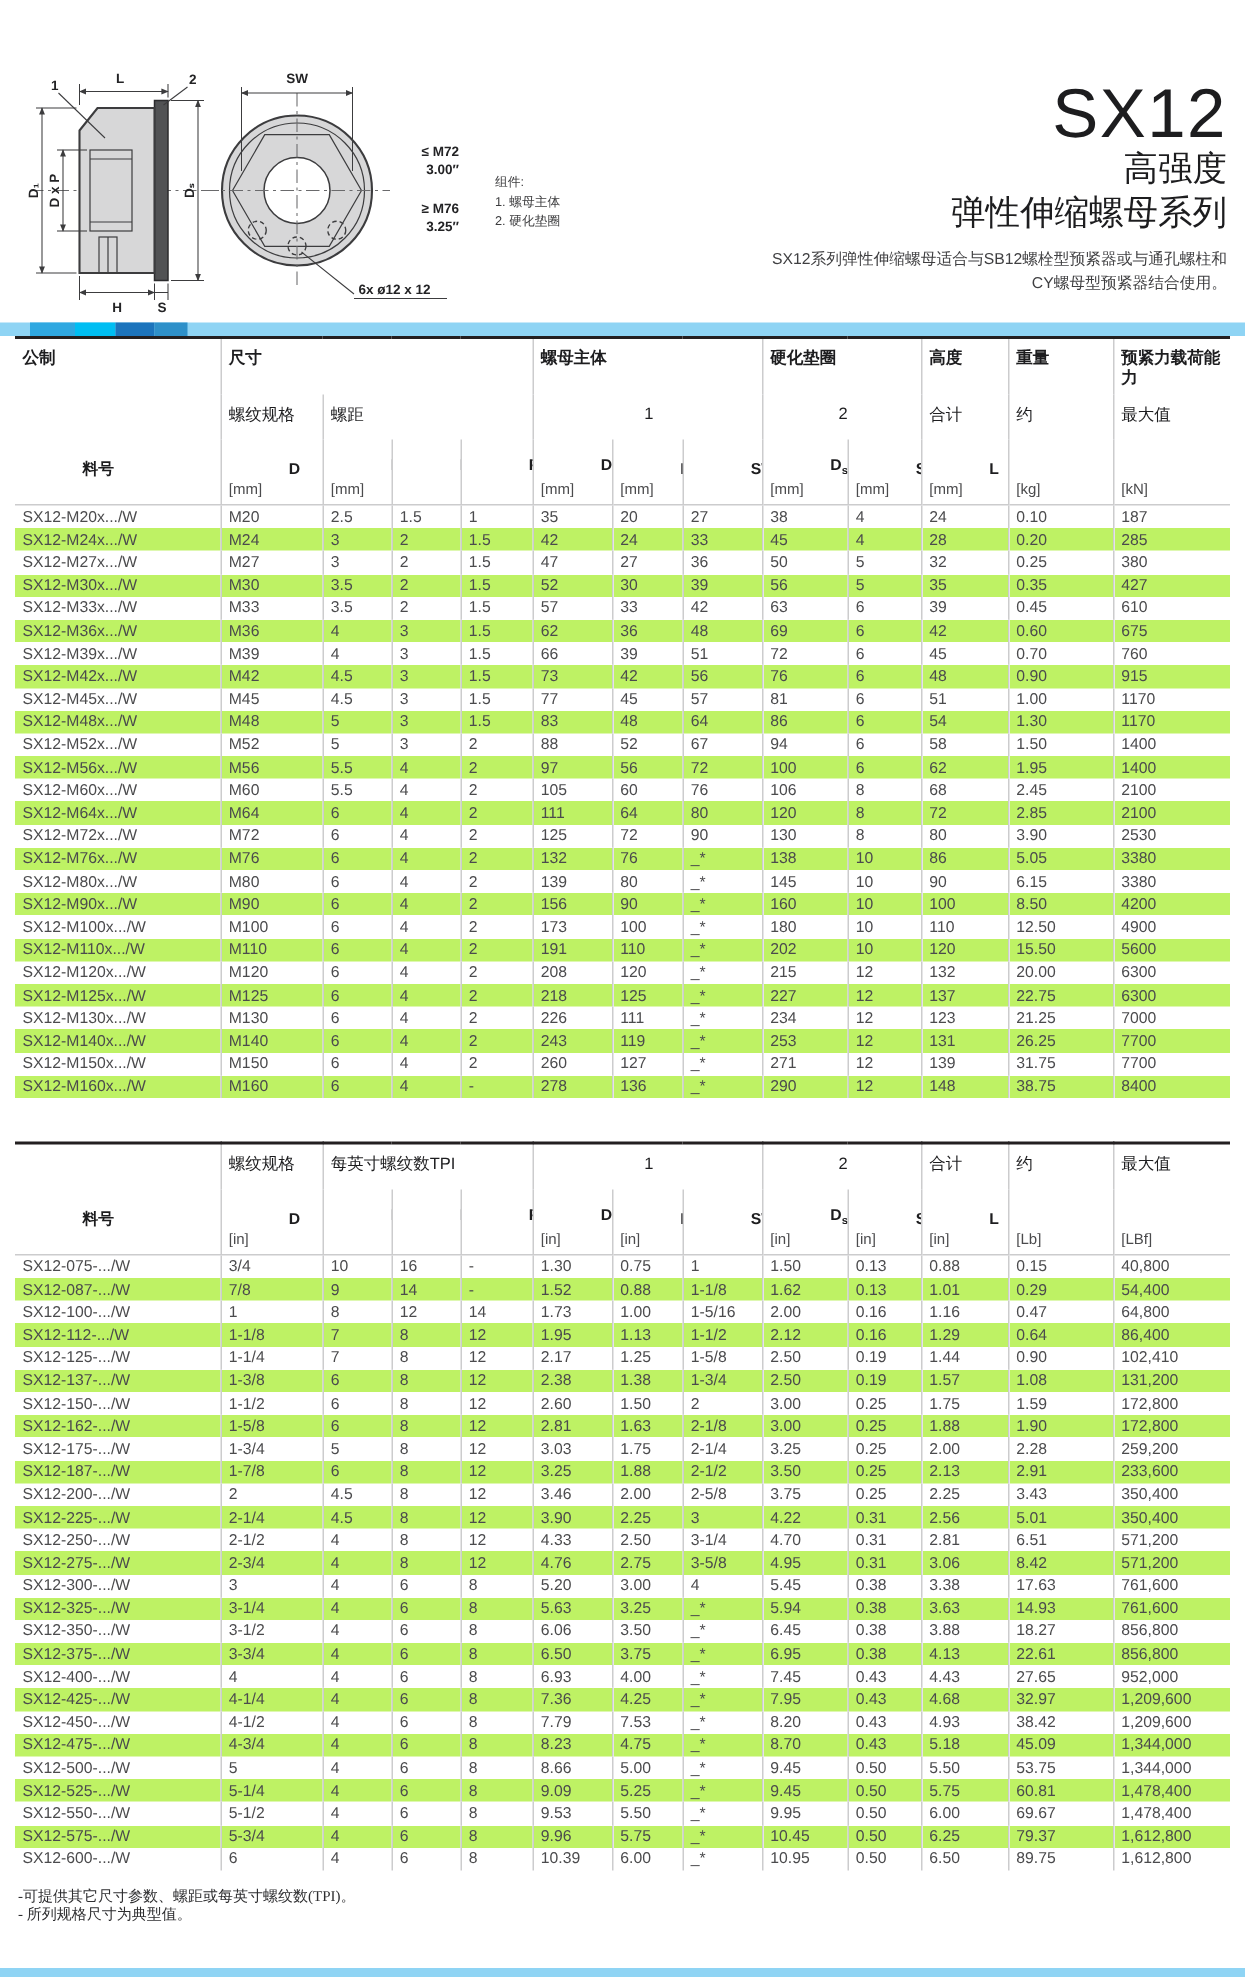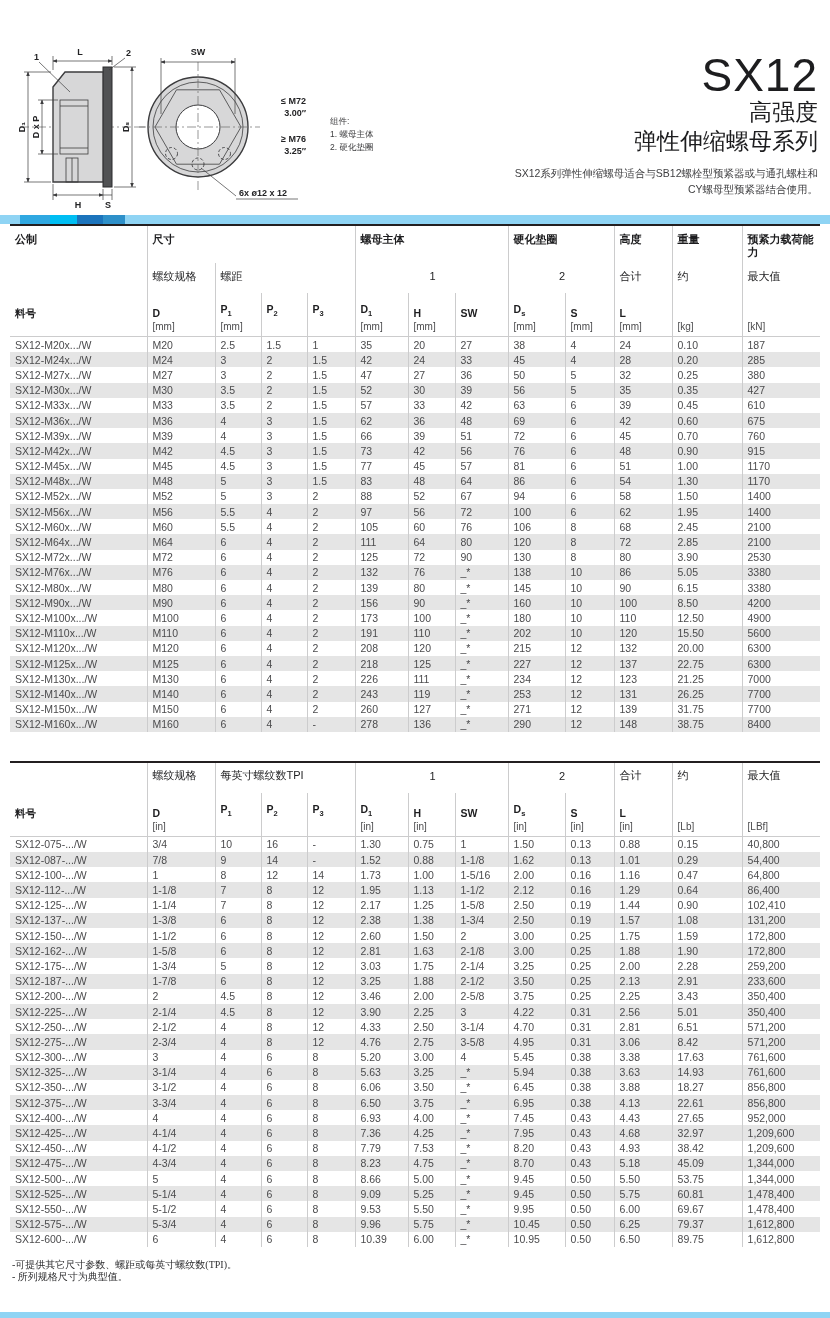--- a/index.html
+++ b/index.html
@@ -26,30 +26,30 @@
   .seg1{left:20px;width:30px;background:#2fa8e1;}
   .seg2{left:50px;width:27px;background:#00bef3;}
   .seg3{left:77px;width:26px;background:#1c74bc;}
   .seg4{left:103px;width:22px;background:#2e90c9;}
   .bottom-bar{position:absolute;left:0;right:0;bottom:0;height:6px;background:#8fd4f4;}
   
   table{border-collapse:collapse;table-layout:fixed;width:810px;margin-left:10px;
         border-top:2px solid #231f20;}
   th,td{overflow:hidden;white-space:nowrap;}
   td{height:15.2px;padding:0 2px 0 5px;font-size:10.5px;color:#4b4b4d;}
-  tr.alt{background:#e5e5e5;}
+  tr.alt{background:#bef264;}
   .bl{border-left:1px solid #cccccd;}
   th.g{text-align:left;vertical-align:top;height:30px;padding:7px 3px 0 5px;
        font-size:11px;color:#1d1d1f;font-weight:700;white-space:normal;line-height:1.15;}
   th.s{text-align:left;vertical-align:middle;height:26px;padding:0 3px 4px 5px;
        font-size:11px;color:#1d1d1f;font-weight:400;}
   th.s.c{text-align:center;}
   th.h{text-align:left;vertical-align:bottom;height:40px;padding:0 3px 3px 5px;
        border-bottom:1px solid #cccccd;}
-  .letter{font-weight:700;font-size:10.5px;color:#1d1d1f;min-height:13px;line-height:13px;}
+  .letter{font-weight:700;font-size:10.5px;color:#1d1d1f;min-height:13px;line-height:13px;margin-left:40px;}
   .letter sub{font-size:7.5px;}
   .unit{font-weight:400;font-size:10px;color:#4b4b4d;min-height:13px;line-height:13px;}
   .tbl-gap{height:29px;}
   
   .footnotes{margin:12px 0 0 12px;font-family:"Liberation Serif","DejaVu Serif",serif;
              font-size:10px;line-height:12.5px;color:#2e2e30;}
 </style>
 </head>
 <body>
 

